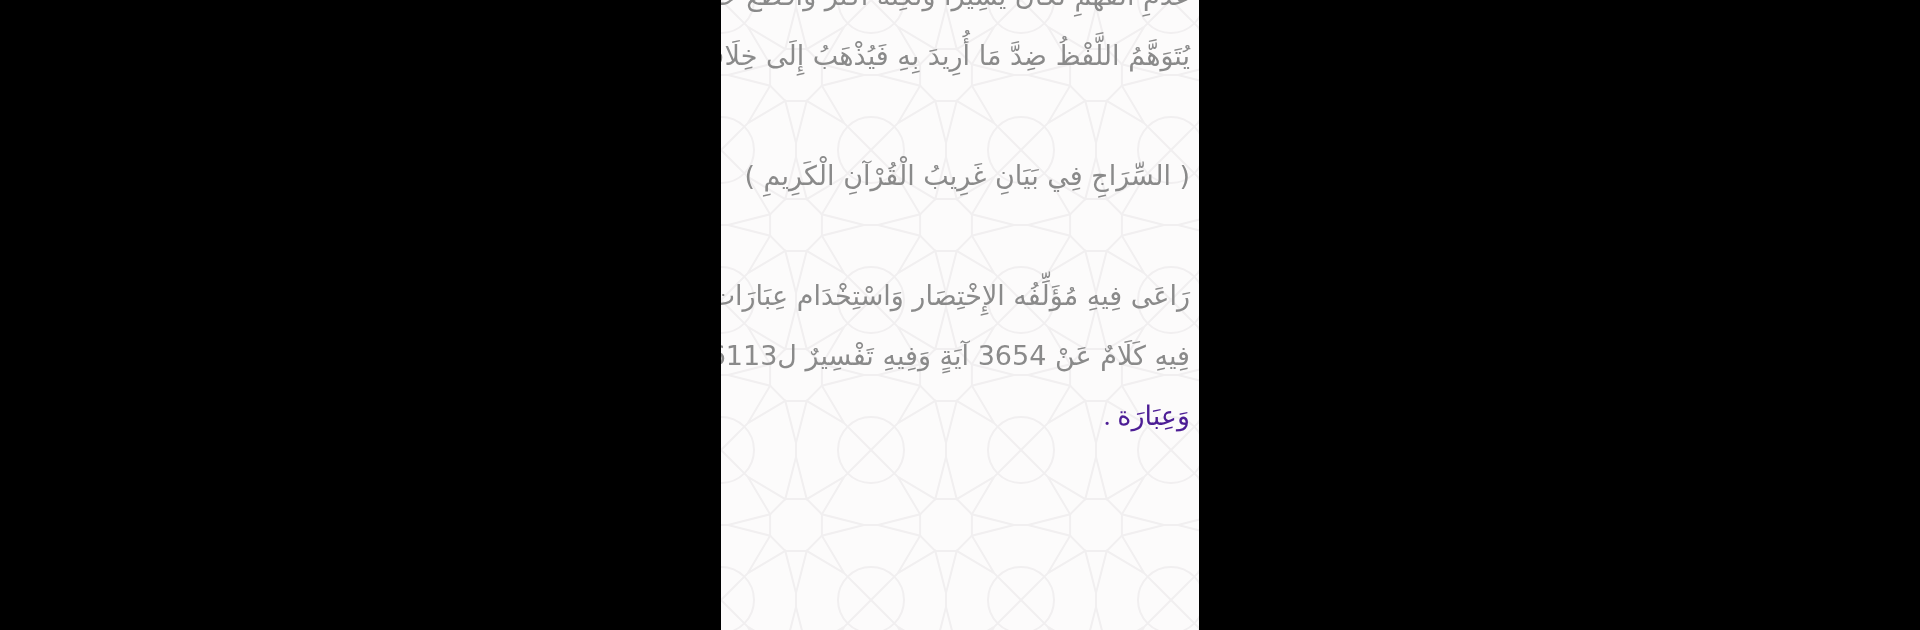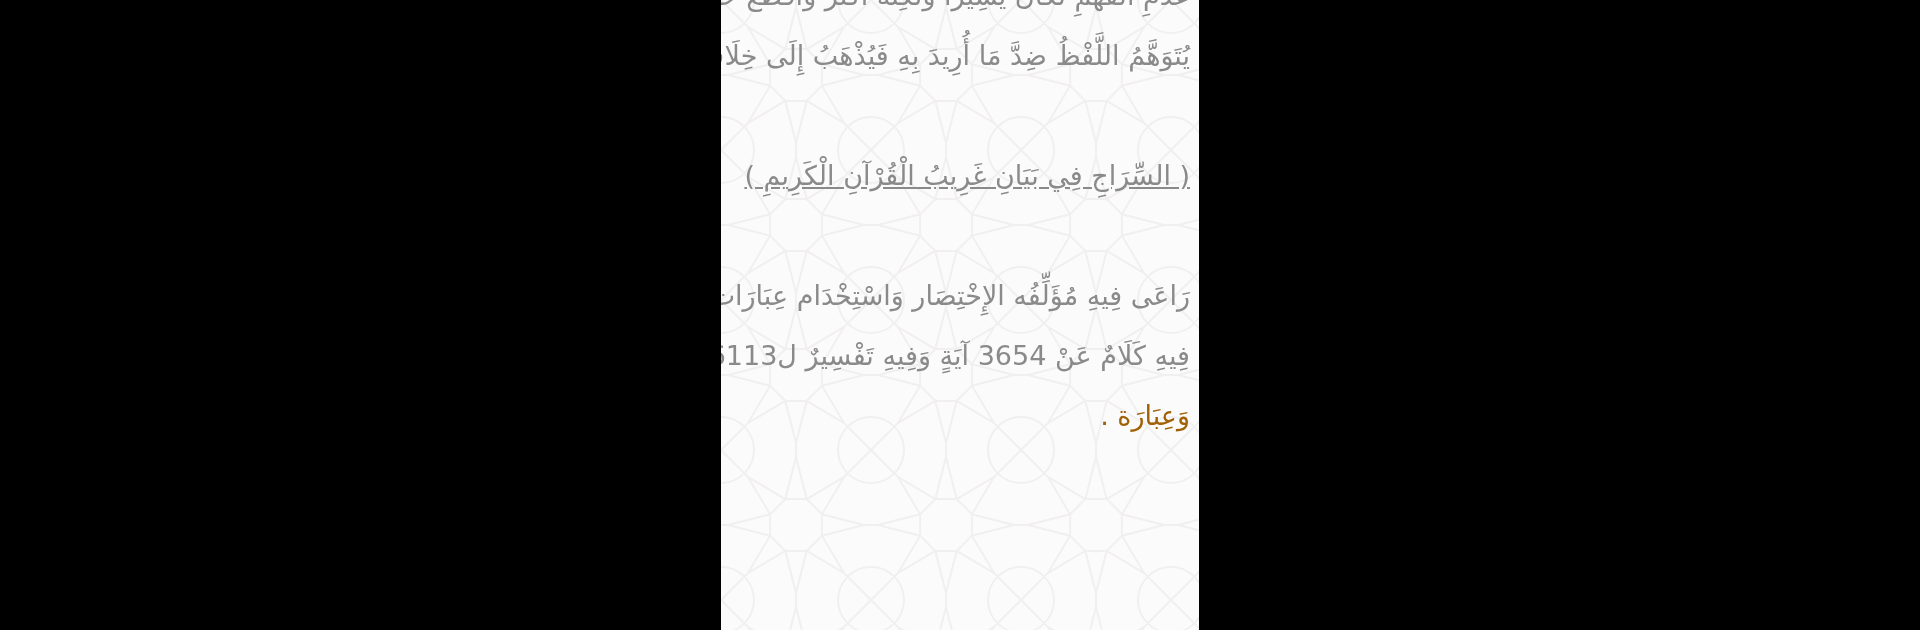--- a/index.html
+++ b/index.html
@@ -73,20 +73,20 @@
         </g>
       </pattern>
     </defs>
     <rect x="0" y="0" width="478" height="630" fill="url(#islamicStar)"></rect>
   </svg>
 
   <div class="text-layer">
     <div class="line" style="color: rgb(138, 138, 138);">عَدَمِ الْفَهْمِ لَكَانَ يَسِيرًا وَلَكِنَّهُ أَكْثَرُ وَأَقْطَعُ حَيْثُ</div>
     <div class="line" style="color: rgb(138, 138, 138);">يُتَوَهَّمُ اللَّفْظُ ضِدَّ مَا أُرِيدَ بِهِ فَيُذْهَبُ إِلَى خِلَافِ الْجِهَةِ</div>
     <div class="line blank" style="color: rgb(138, 138, 138);"></div>
-    <div class="line" style="color: rgb(138, 138, 138); text-decoration: underline;">( السِّرَاجِ فِي بَيَانِ غَرِيبُ الْقُرْآنِ الْكَرِيمِ )</div>
+    <div class="line" style="color: rgb(138, 138, 138);">( السِّرَاجِ فِي بَيَانِ غَرِيبُ الْقُرْآنِ الْكَرِيمِ )</div>
     <div class="line blank" style="color: rgb(138, 138, 138);"></div>
     <div class="line" style="color: rgb(138, 138, 138);">رَاعَى فِيهِ مُؤَلِّفُه الإِخْتِصَار وَاسْتِخْدَام عِبَارَات سَهْلَة .</div>
     <div class="line" style="color: rgb(138, 138, 138);">فِيهِ كَلَامٌ عَنْ 3654 آيَةٍ وَفِيهِ تَفْسِيرٌ ل6113 كَلِمَة</div>
-    <div class="line" style="color: #a16207;">وَعِبَارَة .</div>
+    <div class="line" style="color: #4c1d95; font-family: Liberation Serif, serif;">وَعِبَارَة .</div>
   </div>
 
 </div>
 
 </body></html>

